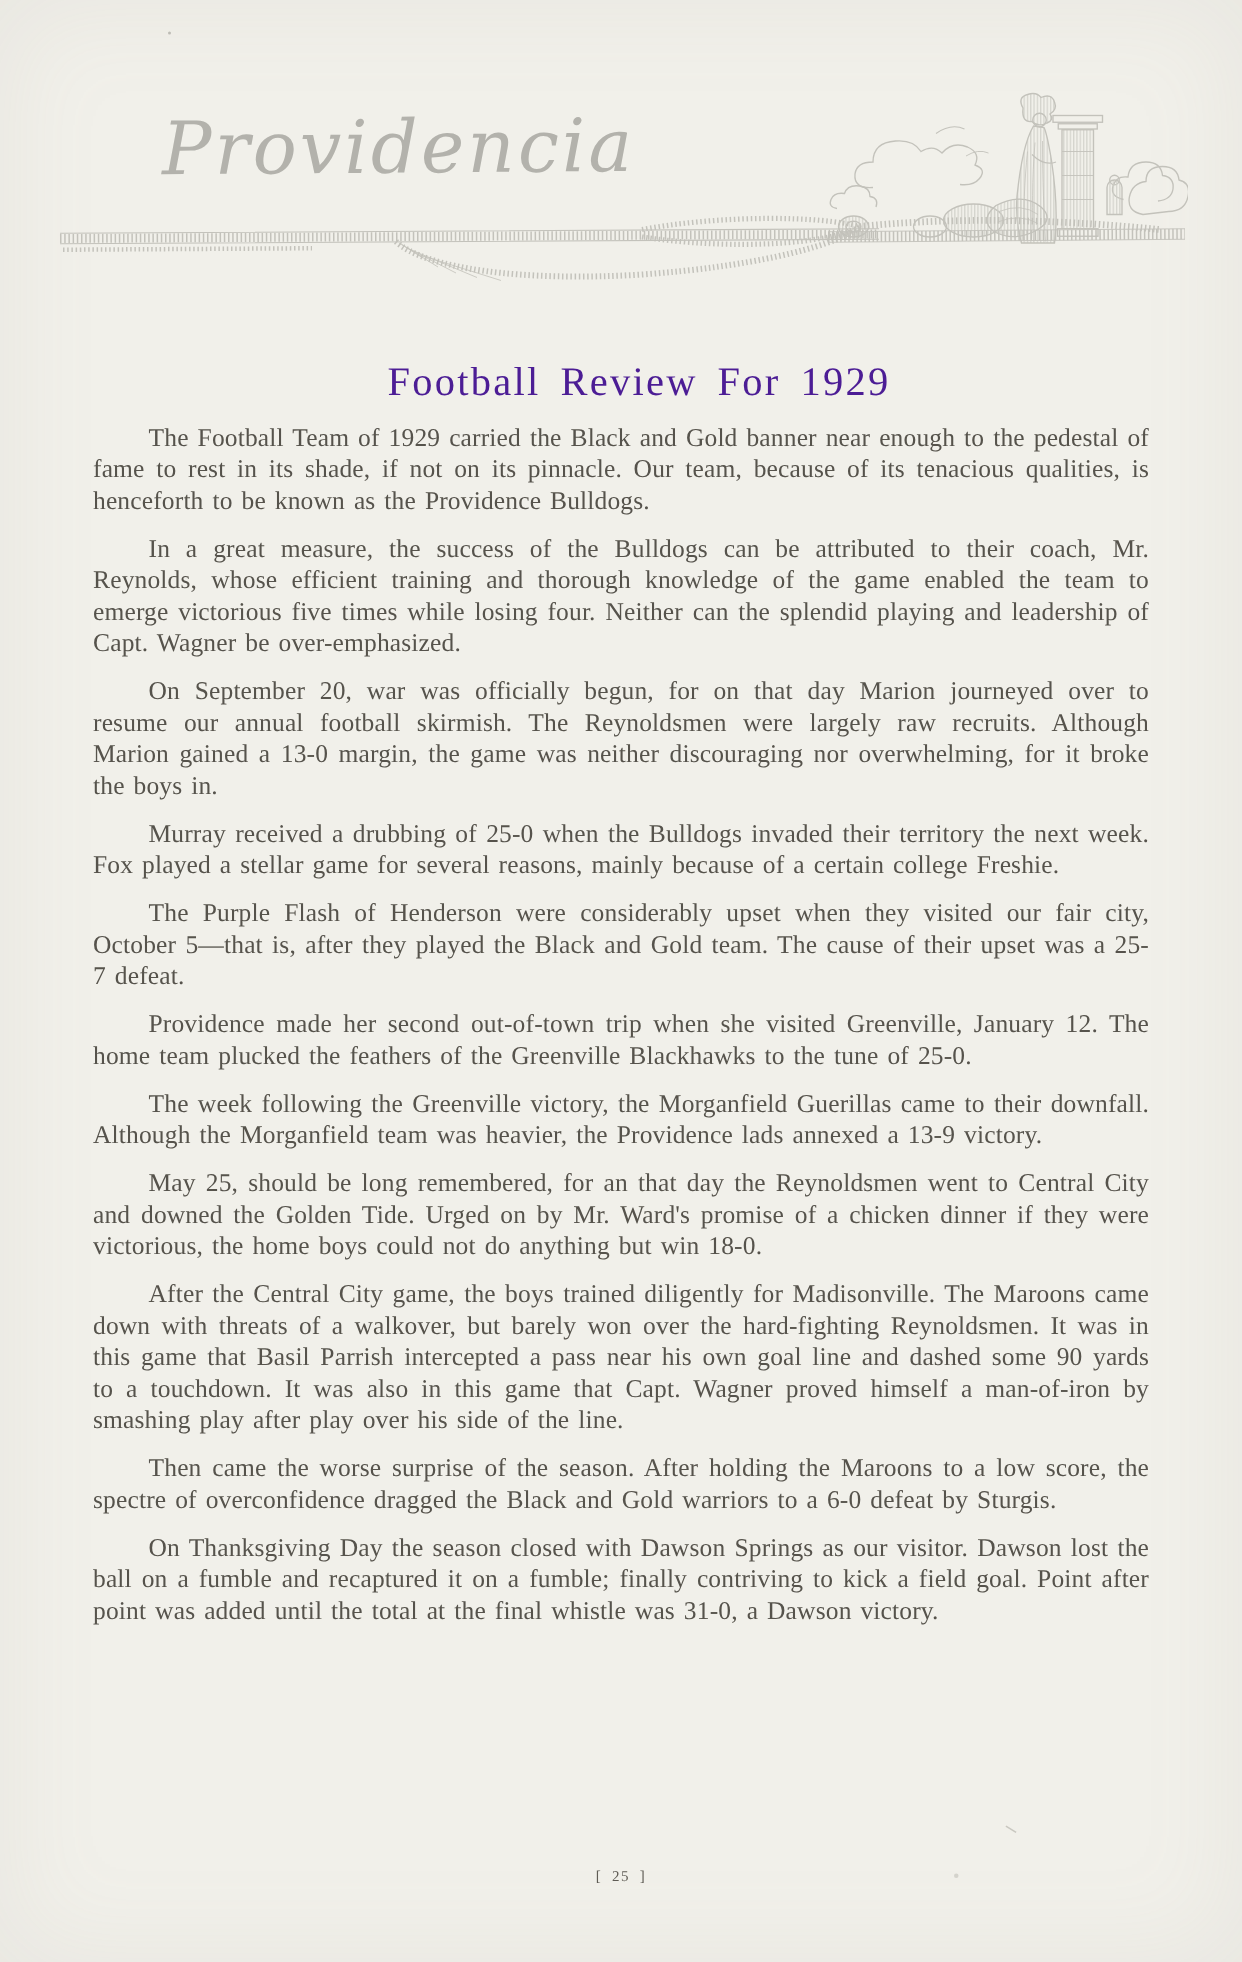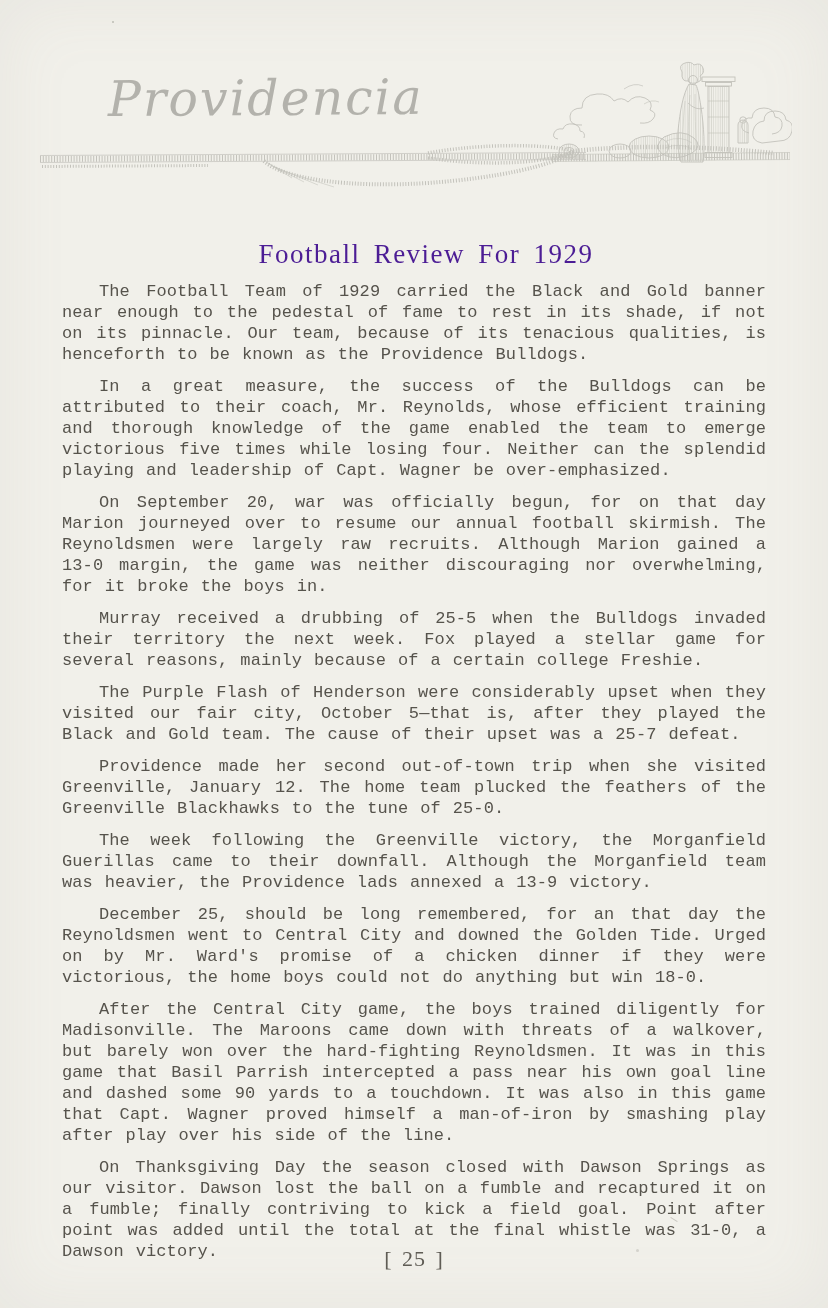--- a/index.html
+++ b/index.html
@@ -37,27 +37,26 @@
   .article-body{
     position:absolute;top:281px;left:62px;width:704px;
   }
   .article-body p{
     margin:0 0 11px 0;
     font-size:17px;line-height:21px;
     text-indent:37px;
     text-align:justify;
     word-spacing:1.6px;letter-spacing:0.1px;
     color:var(--ink,#56534c);
-    font-family:Liberation Mono, monospace;
   }
   
   .page-number{
     position:absolute;top:1246px;left:0;width:828px;
     text-align:center;
-    font-size:22px;letter-spacing:1px;word-spacing:3px;
+    font-size:10px;letter-spacing:1px;word-spacing:3px;
     color:#5f5c55;
   }
   
   .speck{position:absolute;background:#bdbcb5;border-radius:50%;}
   .speck.s1{left:112px;top:21px;width:2px;height:2px;}
   .speck.s2{left:636px;top:1249px;width:3px;height:3px;opacity:.55;}
   .scratch{
     position:absolute;left:670px;top:1219px;width:8px;height:1px;
     background:#b6b5ae;transform:rotate(32deg);opacity:.7;
   }
@@ -135,26 +134,27 @@
     </svg>
   </header>
 
   <main>
     <h1 class="article-title">Football Review For 1929</h1>
 
     <div class="article-body">
         <p>The Football Team of 1929 carried the Black and Gold banner near enough to the pedestal of fame to rest in its shade, if not on its pinnacle. Our team, because of its tenacious qualities, is henceforth to be known as the Providence Bulldogs.</p>
         <p>In a great measure, the success of the Bulldogs can be attributed to their coach, Mr. Reynolds, whose efficient training and thorough knowledge of the game enabled the team to emerge victorious five times while losing four. Neither can the splendid playing and leadership of Capt. Wagner be over-emphasized.</p>
         <p>On September 20, war was officially begun, for on that day Marion journeyed over to resume our annual football skirmish. The Reynoldsmen were largely raw recruits. Although Marion gained a 13-0 margin, the game was neither discouraging nor overwhelming, for it broke the boys in.</p>
-        <p>Murray received a drubbing of 25-5 when the Bulldogs invaded their territory the next week. Fox played a stellar game for several reasons, mainly because of a certain college Freshie.</p>
+        <p>Murray received a drubbing of 25-0 when the Bulldogs invaded their territory the next week. Fox played a stellar game for several reasons, mainly because of a certain college Freshie.</p>
         <p>The Purple Flash of Henderson were considerably upset when they visited our fair city, October 5—that is, after they played the Black and Gold team. The cause of their upset was a 25-7 defeat.</p>
         <p>Providence made her second out-of-town trip when she visited Greenville, January 12. The home team plucked the feathers of the Greenville Blackhawks to the tune of 25-0.</p>
         <p>The week following the Greenville victory, the Morganfield Guerillas came to their downfall. Although the Morganfield team was heavier, the Providence lads annexed a 13-9 victory.</p>
-        <p>December 25, should be long remembered, for an that day the Reynoldsmen went to Central City and downed the Golden Tide. Urged on by Mr. Ward's promise of a chicken dinner if they were victorious, the home boys could not do anything but win 18-0.</p>
+        <p>May 25, should be long remembered, for an that day the Reynoldsmen went to Central City and downed the Golden Tide. Urged on by Mr. Ward's promise of a chicken dinner if they were victorious, the home boys could not do anything but win 18-0.</p>
         <p>After the Central City game, the boys trained diligently for Madisonville. The Maroons came down with threats of a walkover, but barely won over the hard-fighting Reynoldsmen. It was in this game that Basil Parrish intercepted a pass near his own goal line and dashed some 90 yards to a touchdown. It was also in this game that Capt. Wagner proved himself a man-of-iron by smashing play after play over his side of the line.</p>
+        <p>Then came the worse surprise of the season. After holding the Maroons to a low score, the spectre of overconfidence dragged the Black and Gold warriors to a 6-0 defeat by Sturgis.</p>
         <p>On Thanksgiving Day the season closed with Dawson Springs as our visitor. Dawson lost the ball on a fumble and recaptured it on a fumble; finally contriving to kick a field goal. Point after point was added until the total at the final whistle was 31-0, a Dawson victory.</p>
       </div>
   </main>
 
   <footer>
     <div class="page-number">[ 25 ]</div>
   </footer>
 
   <span class="speck s1"></span>
   <span class="speck s2"></span>

